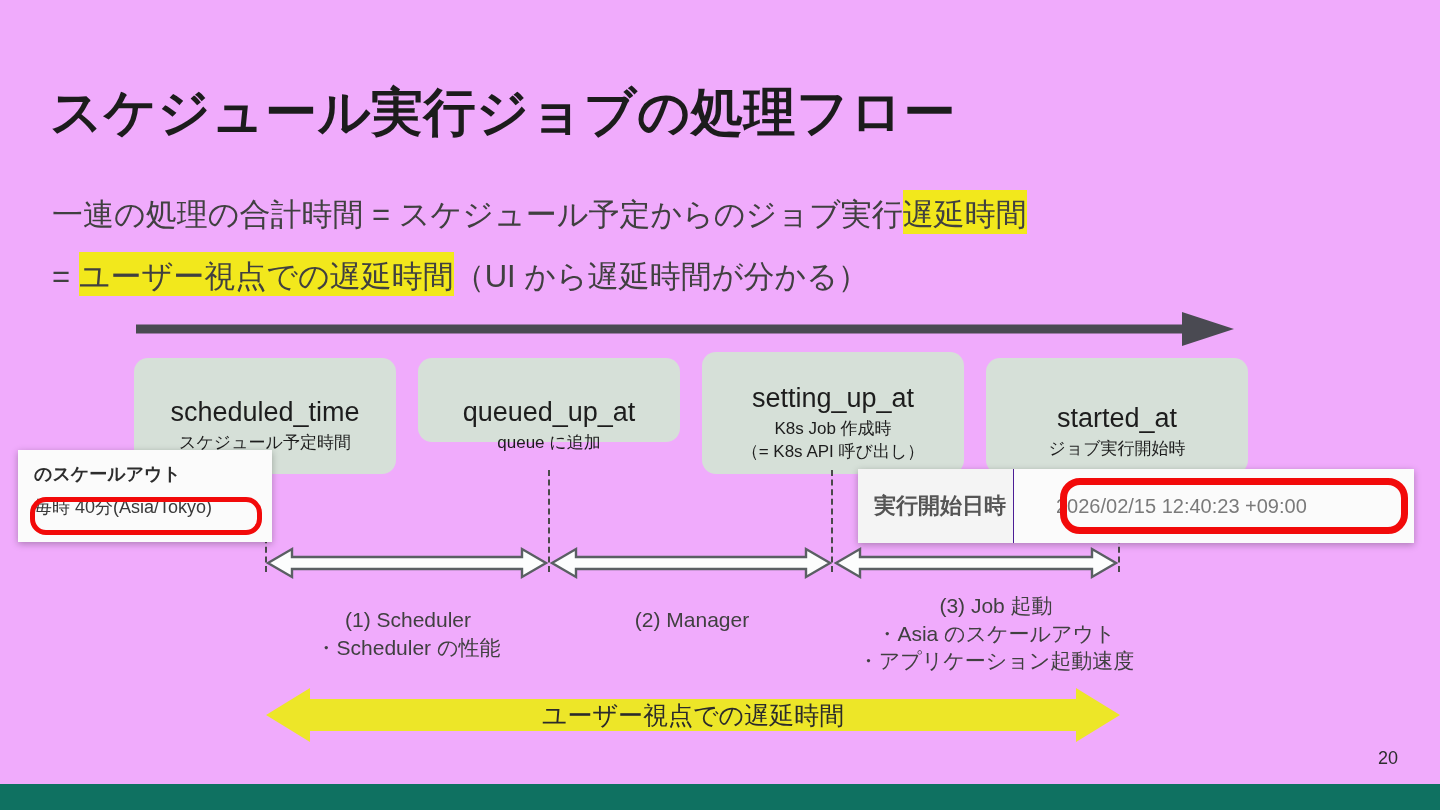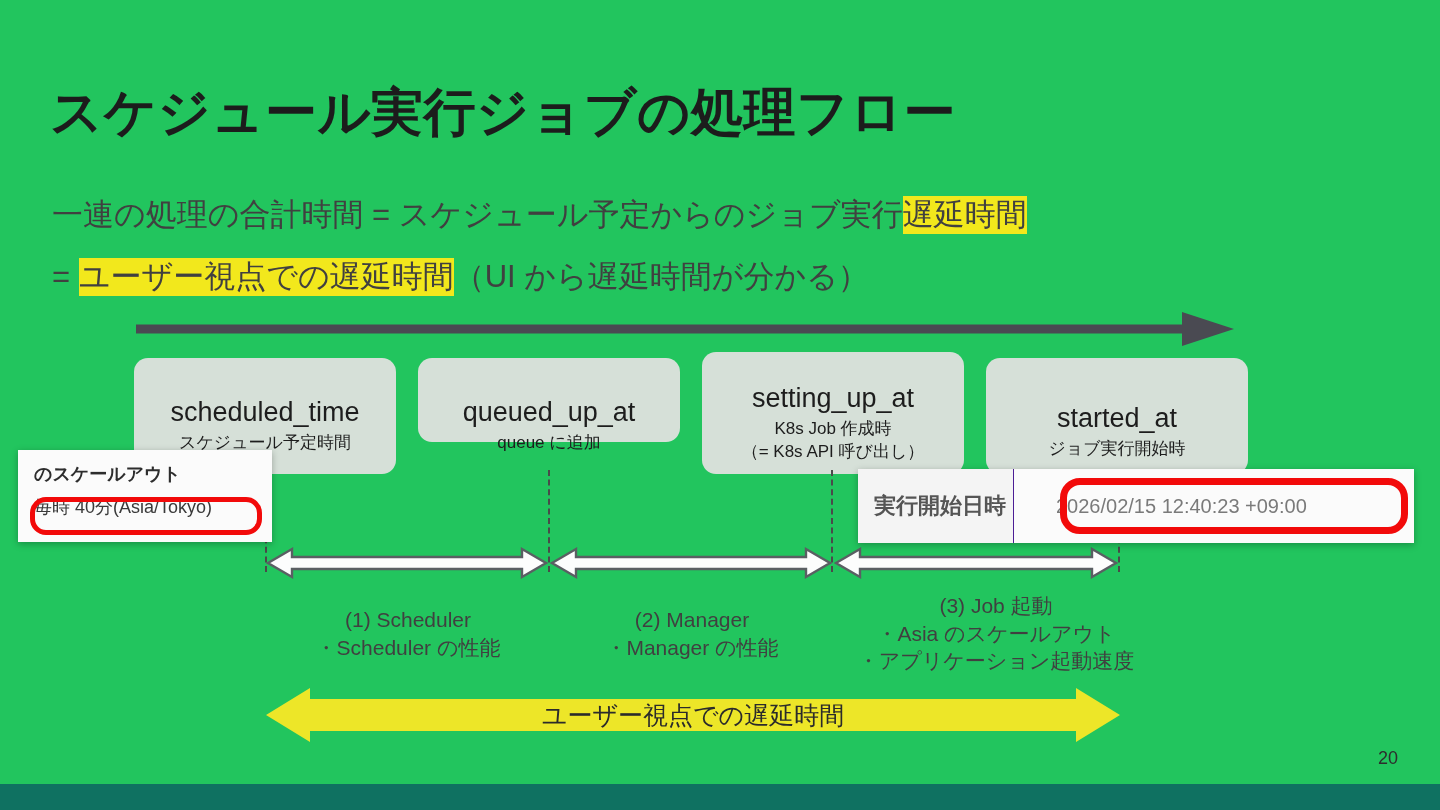--- a/index.html
+++ b/index.html
@@ -8,21 +8,21 @@
     background: #ffffff;
   }
   body {
     font-family: "Liberation Sans", "DejaVu Sans", sans-serif;
     color: #3f3f3f;
   }
   #slide {
     position: relative;
     width: 1440px;
     height: 810px;
-    background: #22c55e;
+    background: #f0abfc;
     overflow: hidden;
   }
 
   
   .slide-title {
     position: absolute;
     left: 50px;
     top: 78px;
     font-size: 52px;
     font-weight: bold;
@@ -37,21 +37,21 @@
     left: 52px;
     font-size: 31px;
     color: #404040;
     white-space: nowrap;
     line-height: 1.2;
   }
   .subtitle.line1 { top: 196px; }
   .subtitle.line2 { top: 258px; }
   .hl {
     background: #F2E81C;
-    padding: 1px 0 2px 0;
+    padding: 7px 0 2px 0;
   }
 
   
   .timeline-arrow {
     position: absolute;
     left: 134px;
     top: 312px;
     width: 1102px;
     height: 34px;
   }
@@ -310,21 +310,20 @@
   <svg class="measure-arrow" id="measure-3" viewBox="0 0 284 36" preserveAspectRatio="none">
     <polygon points="2,18 26,4 26,12 258,12 258,4 282,18 258,32 258,24 26,24 26,32" fill="#fcfdfd" stroke="#5a5f63" stroke-width="2.4" stroke-linejoin="miter"></polygon>
   </svg>
 
   <div class="phase-caption" id="phase-1">
     <span class="ln">(1) Scheduler</span>
     <span class="ln">・Scheduler の性能</span>
   </div>
   <div class="phase-caption" id="phase-2">
     <span class="ln">(2) Manager</span>
-    <span class="ln">・Manager の性能</span>
   </div>
   <div class="phase-caption" id="phase-3">
     <span class="ln">(3) Job 起動</span>
     <span class="ln">・Asia のスケールアウト</span>
     <span class="ln">・アプリケーション起動速度</span>
   </div>
 
   <svg class="yellow-arrow" viewBox="0 0 854 58" preserveAspectRatio="none">
     <polygon points="0,29 44,2 44,13 810,13 810,2 854,29 810,56 810,45 44,45 44,56" fill="#EDE628"></polygon>
   </svg>

